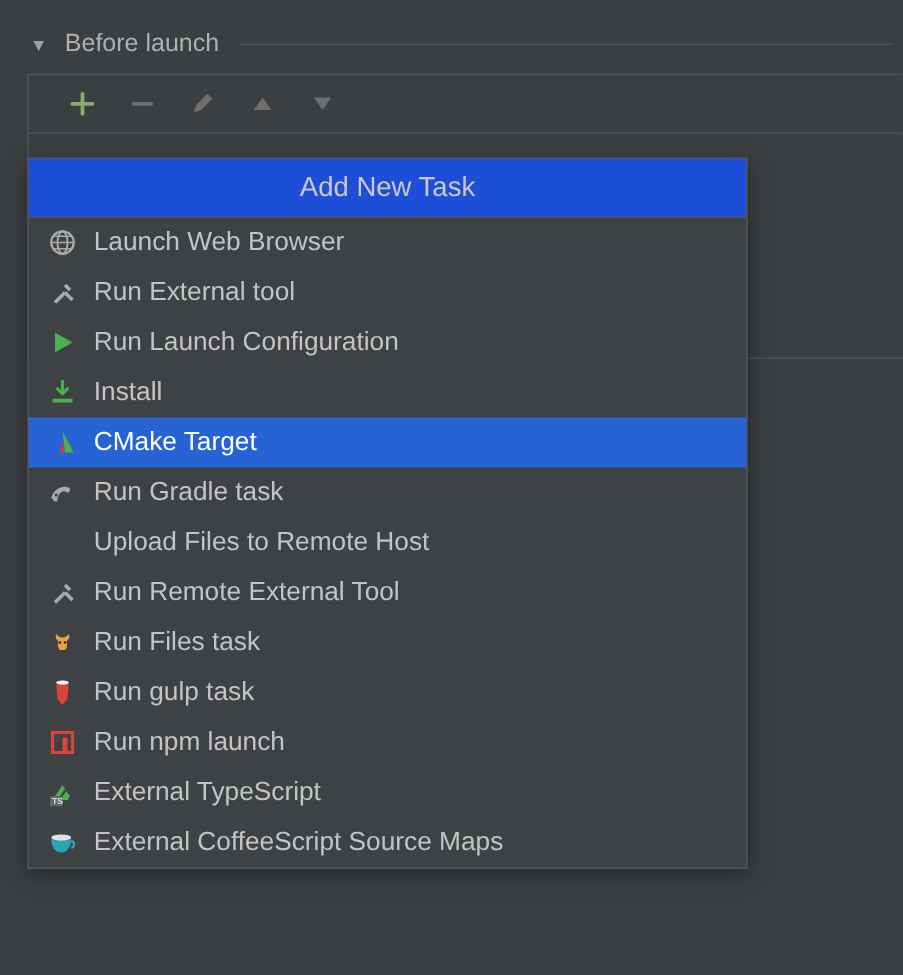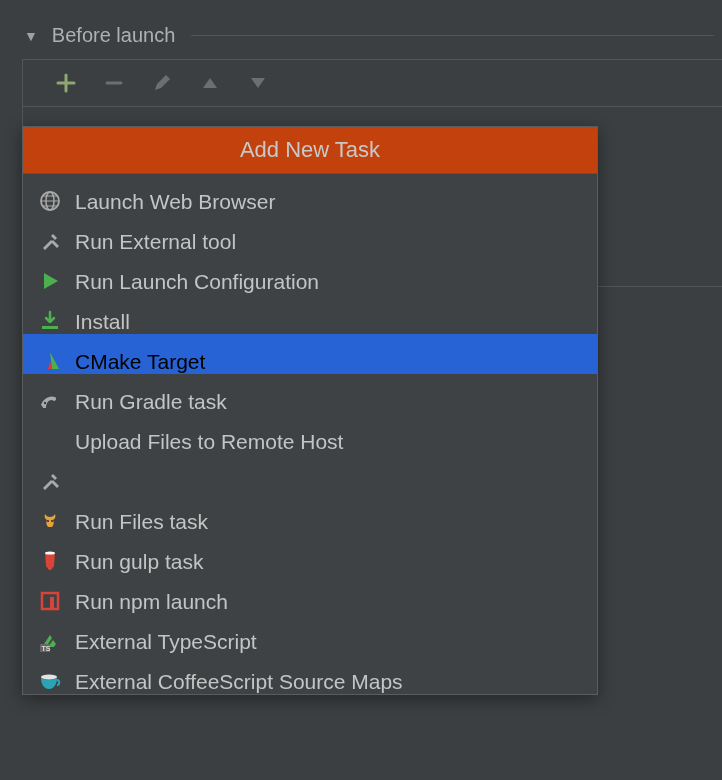--- a/index.html
+++ b/index.html
@@ -59,39 +59,39 @@
     .popup {
       position: absolute;
       left: 22px;
       top: 126px;
       width: 576px;
       background: #3f4244;
       border: 1px solid #5a5d5f;
       box-shadow: 0 4px 16px rgba(0,0,0,0.4);
     }
     .popup-header {
-      background: #c2410c;
+      background: #1d4ed8;
       color: #c8c8c8;
       font-size: 22px;
       text-align: center;
       padding: 10px 0;
       border-bottom: 1px solid #555;
     }
     .popup-item {
       display: flex;
-      align-items: flex-end;
+      align-items: center;
       height: 40px;
       padding: 0 14px;
       font-size: 21px;
       color: #c4c4c4;
       cursor: pointer;
     }
     .popup-item.selected {
       background: #2763d4;
-      color: #000000;
+      color: #ffffff;
     }
     .popup-item .icon {
       width: 26px;
       height: 26px;
       margin-right: 12px;
       display: flex;
       align-items: center;
       justify-content: center;
       flex-shrink: 0;
     }
@@ -198,20 +198,21 @@
         <span class="icon"></span>
         <span>Upload Files to Remote Host</span>
       </div>
       <div class="popup-item">
         <span class="icon">
           <svg width="22" height="22" viewBox="0 0 22 22">
             <path d="M4 18l8-8 2 2-8 8-2-2zM14 4l4 4-2 2-4-4 2-2z" fill="#aaa"></path>
             <path d="M18 18l-6-6 2-2 6 6-2 2z" fill="#aaa"></path>
           </svg>
         </span>
+        <span>Run Remote External Tool</span>
       </div>
       <div class="popup-item">
         <span class="icon">
           <svg width="22" height="22" viewBox="0 0 22 22">
             <path d="M6 4c-1 3 0 5 2 6-1 2-1 5 1 7h4c2-2 2-5 1-7 2-1 3-3 2-6-1 2-3 3-5 3s-4-1-5-3z" fill="#e6a23c"></path>
             <circle cx="9" cy="11" r="1" fill="#3a2a1a"></circle>
             <circle cx="13" cy="11" r="1" fill="#3a2a1a"></circle>
           </svg>
         </span>
         <span>Run Files task</span>

